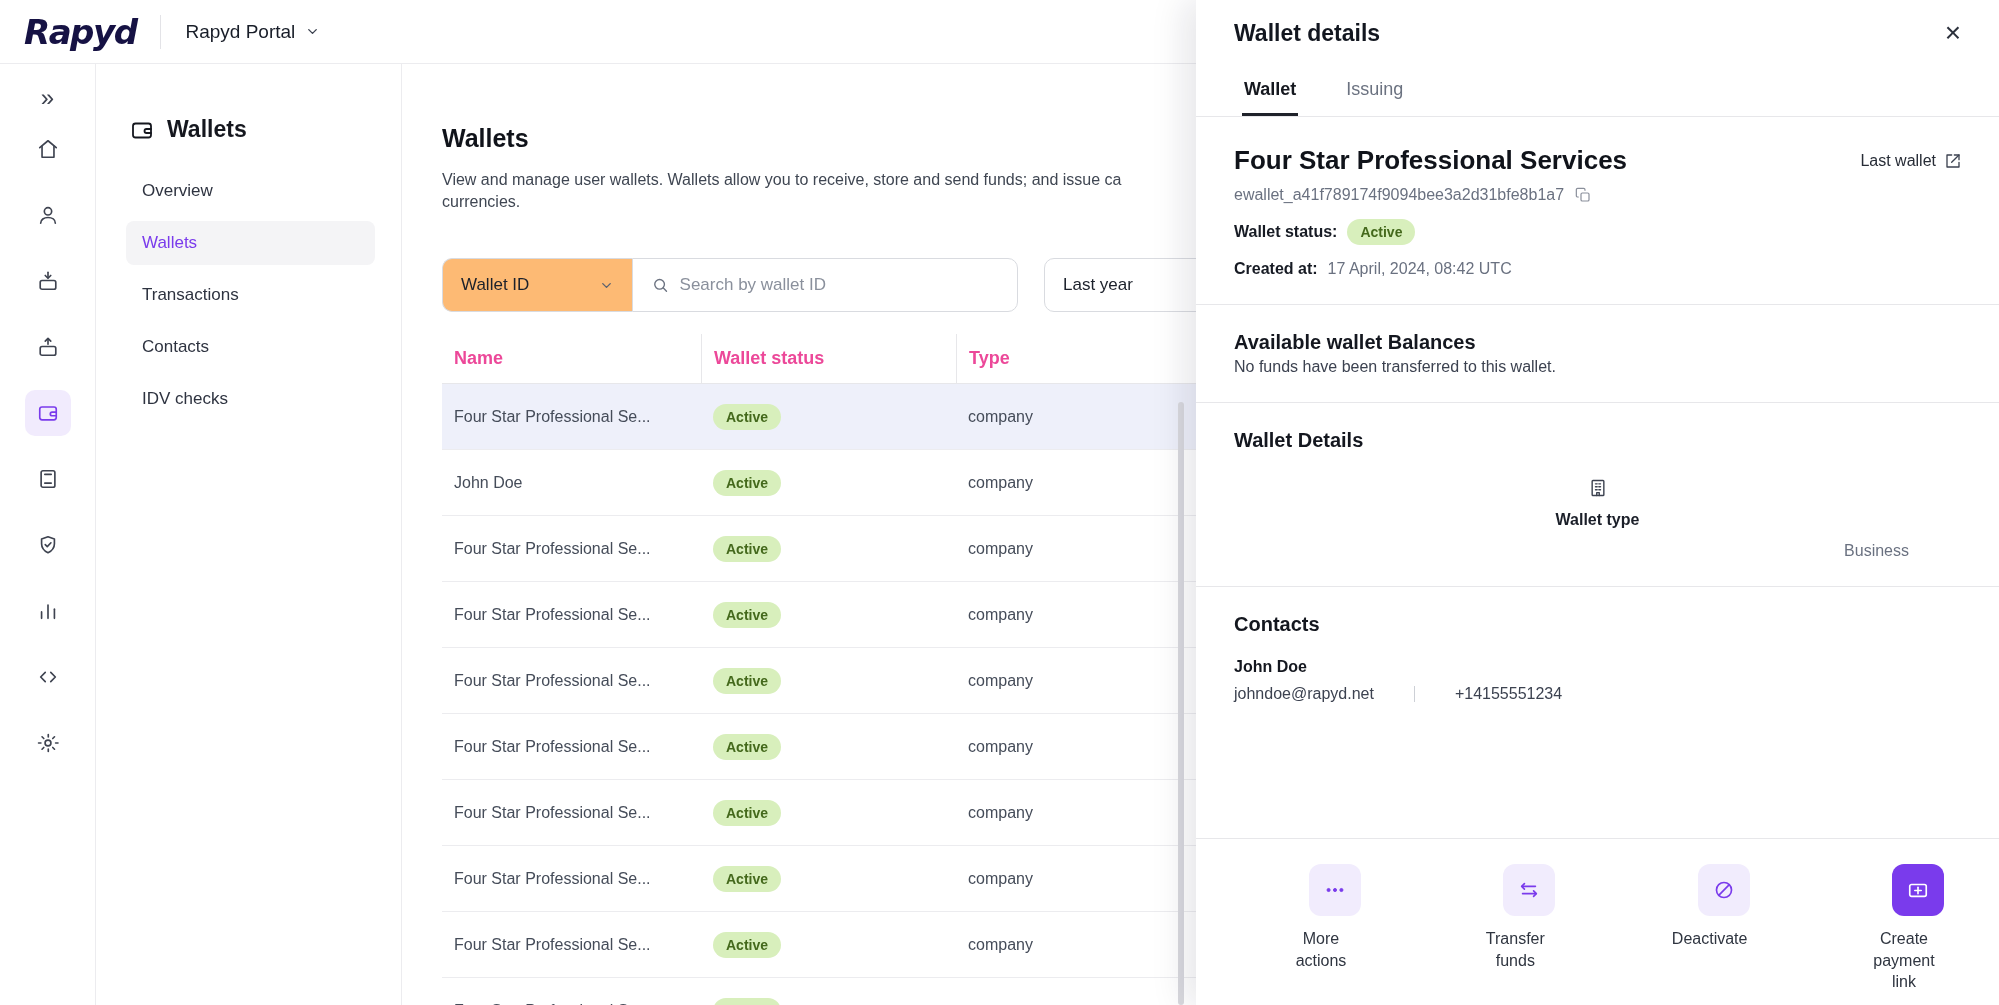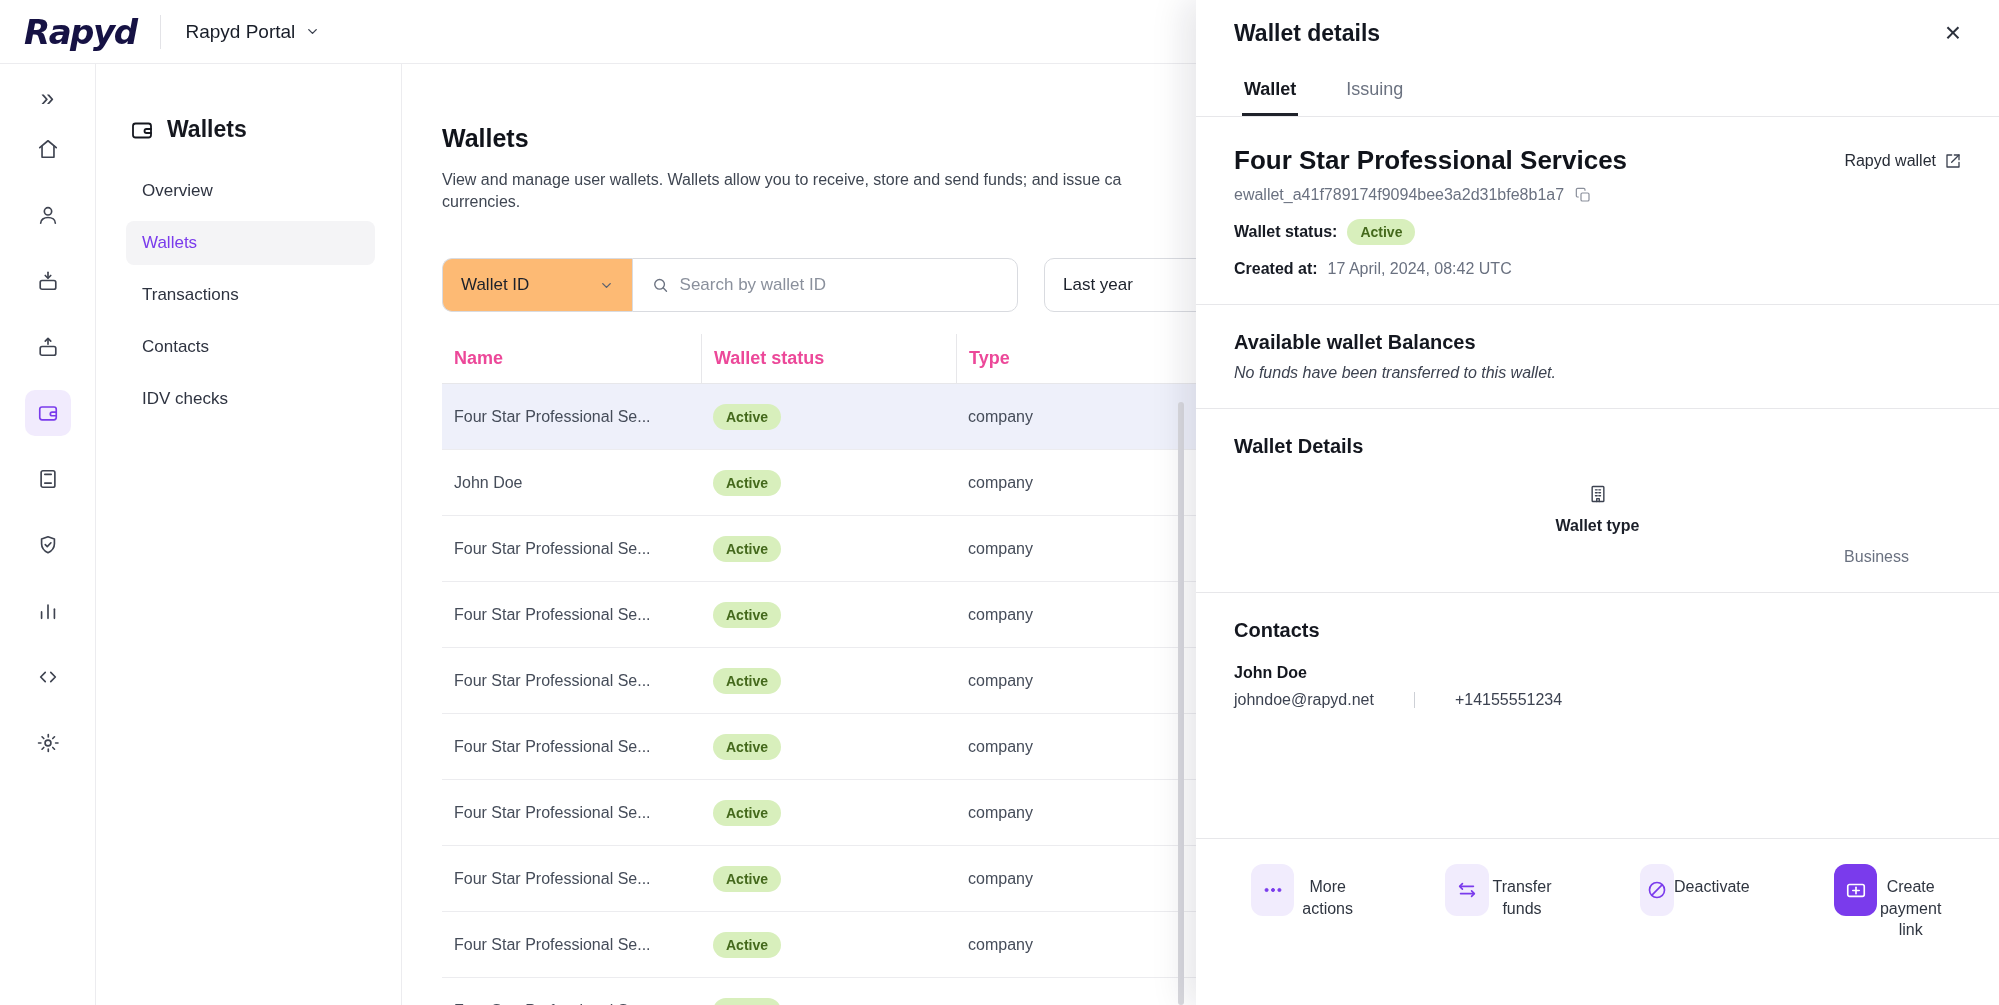--- a/index.html
+++ b/index.html
@@ -93,31 +93,31 @@
     color:#272c36; cursor:pointer; }
   .view-wallet svg { stroke:#3c4250; }
   .wallet-id { margin-top:10px; display:flex; align-items:center; gap:11px; font-size:16px; color:#6a7180; }
   .copy-icon { cursor:pointer; }
   .copy-icon svg { stroke:#8a8f9b; }
   .kv-row { margin-top:15px; display:flex; align-items:center; gap:10px; font-size:16px; }
   .kv-label { font-weight:600; color:#171b24; }
   .kv-value { color:#6a7180; }
   .hr { height:1px; background:#e7e7ea; margin:26px -38px 0; }
   .section-title { margin-top:26px; font-size:20px; font-weight:600; color:#14171f; }
-  .balances-empty { margin-top:10px; font-size:16px; color:#3c4250;font-style:italic; }
+  .balances-empty { margin-top:4px; font-size:16px; color:#3c4250; }
   .wallet-type-row { margin-top:26px; display:flex; align-items:center; gap:13px; font-size:16px;flex-direction:column; }
   .wallet-type-row svg { stroke:#3c4250; }
   .wallet-type-label { font-weight:600; color:#1b1f29; }
   .wallet-type-value { margin-left:auto; color:#6a7180; padding-right:52px; }
   .contact-name { margin-top:22px; font-size:16px; font-weight:700; color:#14171f; }
   .contact-line { margin-top:9px; display:flex; align-items:center; font-size:16px; color:#3c4250;gap:27px; }
   .contact-sep { width:1px; height:16px; background:#cdd0d6; margin:0 13px; }
   .panel-footer { flex:0 0 auto; height:167px; border-top:1px solid #e7e7ea;
     display:flex; justify-content:space-between; padding:25px 55px 0; }
-  .action-col { width:110px; display:flex; align-items:flex-start; cursor:pointer; }
+  .action-col { width:110px; display:flex; flex-direction:column; align-items:flex-end; cursor:pointer; }
   .action-icon { width:52px; height:52px; border-radius:12px; background:#f1ecfd; color:#7a3bec;
     display:flex; align-items:center; justify-content:center; }
   .action-icon.primary { background:#7a3bec; color:#fff; }
   .action-icon svg { stroke:currentColor; }
   .action-label { margin-top:12px; width:80px; text-align:center; font-size:16px; color:#2f3540; line-height:1.35; }
 </style>
 </head>
 <body>
 
 <div class="topbar">
@@ -314,21 +314,21 @@
 
   <div class="panel-tabs">
     <div class="tab active">Wallet</div>
     <div class="tab">Issuing</div>
   </div>
 
   <div class="panel-body">
     <div class="name-row">
       <div class="wallet-name">Four Star Professional Services</div>
       <div class="view-wallet">
-        <span>Rapyd wallet</span>
+        <span>Last wallet</span>
         <svg width="16" height="16" viewBox="0 0 24 24" fill="none" stroke-width="2" stroke-linecap="round" stroke-linejoin="round">
             <path d="M14 3h7v7"></path>
             <path d="M10 14 21 3"></path>
             <path d="M21 14v7H3V3h7"></path>
           </svg>
       </div>
     </div>
 
     <div class="wallet-id">
       <span>ewallet_a41f789174f9094bee3a2d31bfe8b1a7</span>

